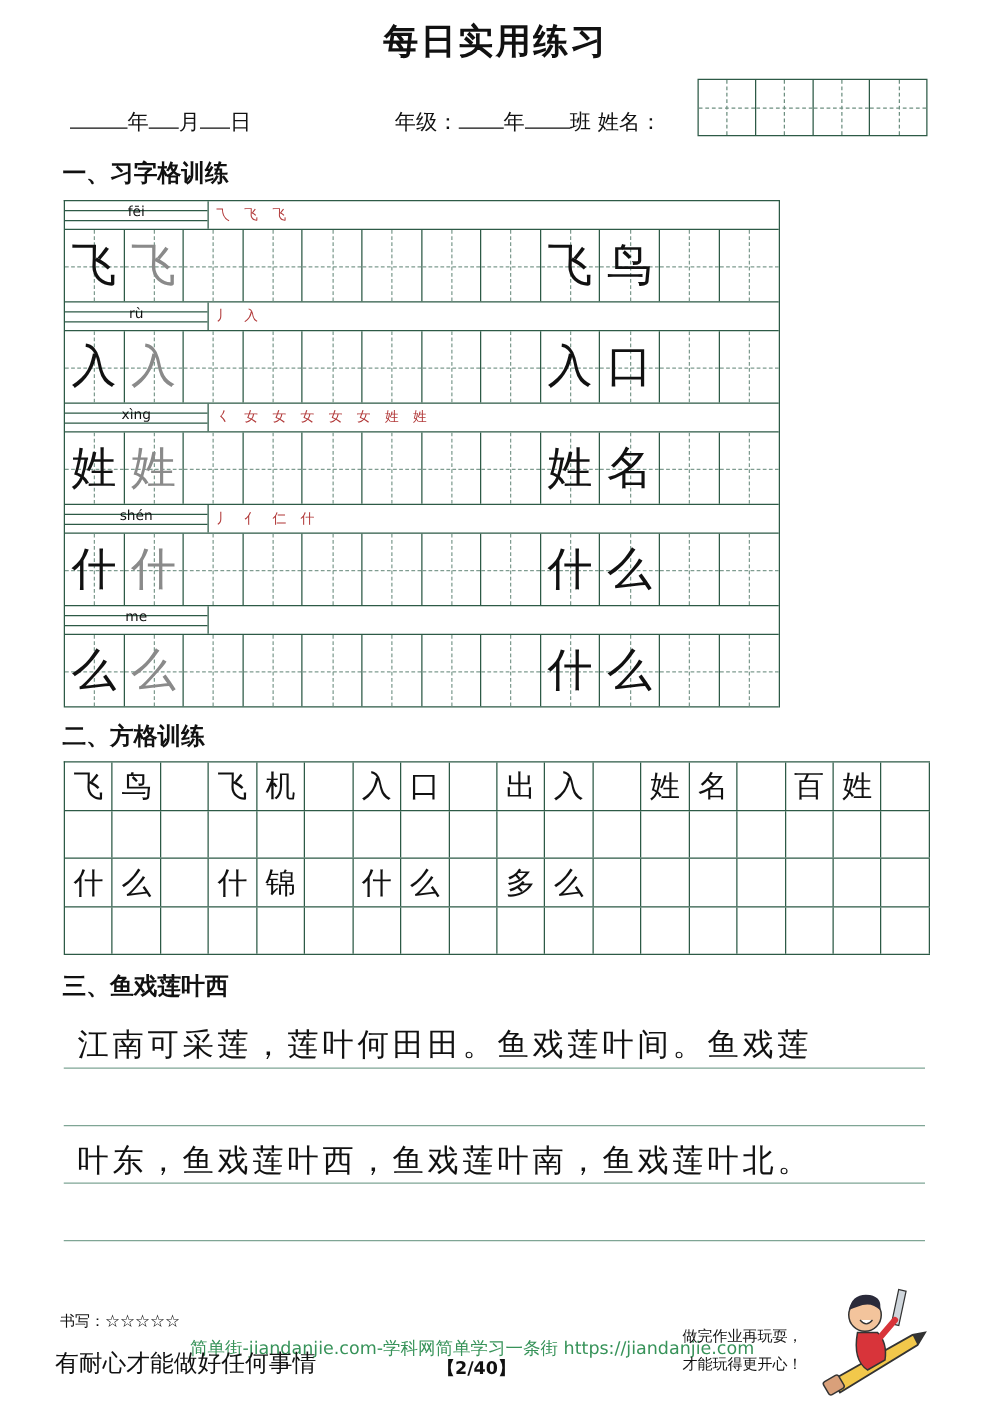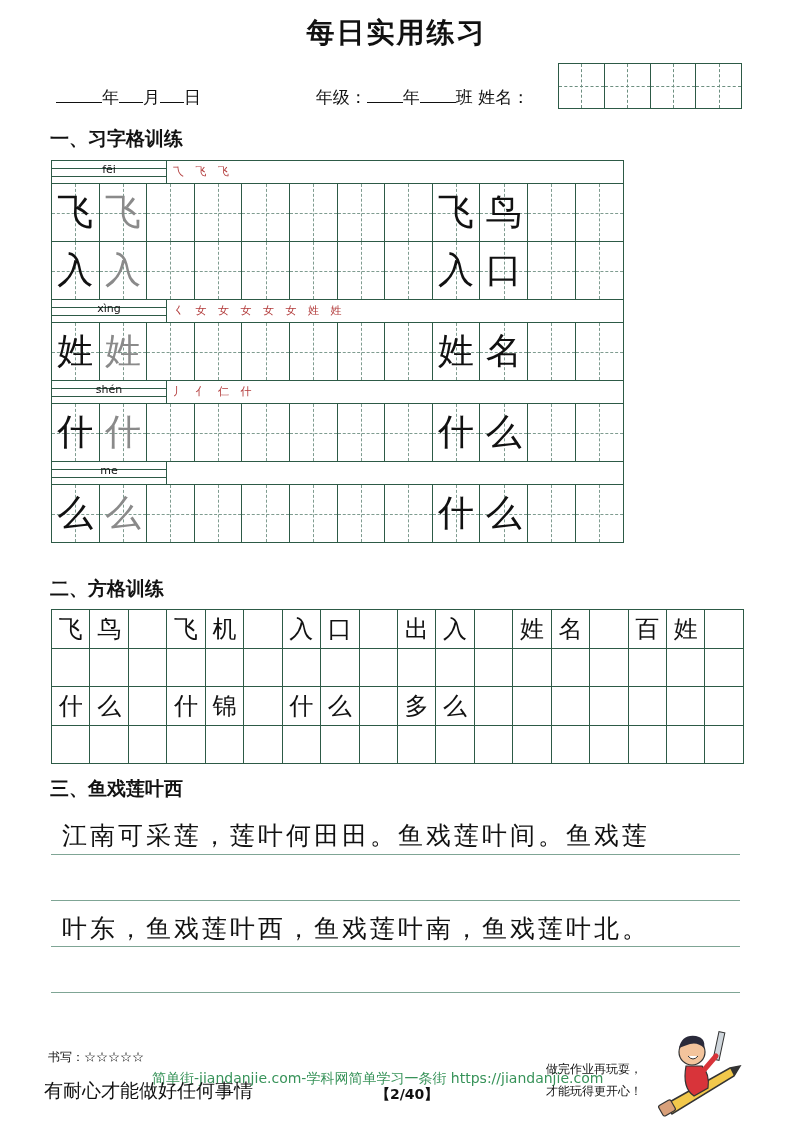--- a/index.html
+++ b/index.html
@@ -36,21 +36,21 @@
   .s2-row { display: flex; height: 38.5px; border-bottom: 1.5px solid #2d5a46; }
   .fg { flex: 1; border-right: 1.5px solid #2d5a46; display: flex; align-items: center; justify-content: center; font-family: "DejaVu Serif", serif; font-size: 24px; }
 
   
   .s3-line { left: 51px; width: 689px; border-top: 1.5px solid #7fa595; }
   .s3-text { left: 62px; font-family: "DejaVu Serif", serif; font-size: 25px; letter-spacing: 3px; white-space: nowrap; }
 
   
   .footer-rating { left: 48px; top: 1049px; font-size: 12px; font-family: Liberation Serif, serif; }
   .footer-motto { left: 44px; top: 1078px; font-size: 19px; }
-  .footer-page { left: 376px; top: 1086px; font-size: 14px; font-weight: bold; }
+  .footer-page { left: 350px; top: 1086px; font-size: 14px; font-weight: bold; }
   .watermark { left: 152px; top: 1070px; font-size: 14px; color: #15803d; opacity: 0.85; white-space: nowrap; }
   .footer-slogan { left: 532px; top: 1058px; font-size: 12px; font-family: "DejaVu Serif", serif; text-align: center; line-height: 22px; width: 124px; }
   .mascot { left: 652px; top: 1026px; width: 96px; height: 96px; }
 </style>
 </head>
 <body>
 
 <div class="abs title">每日实用练习</div>
 
 <div class="abs header-row">
@@ -96,20 +96,28 @@
           <span>飞</span>
         </div>
         <div class="tzg">
           <span>鸟</span>
         </div>
         <div class="tzg"></div>
         <div class="tzg"></div>
       </div>
     </div>
     <div class="s1-block">
+      <div class="py-row">
+        <div class="py-label">
+          <div class="py-line" style="top:7px"></div>
+          <div class="py-line" style="top:15px"></div>
+          <div class="py-text">rù</div>
+        </div>
+        <div class="stroke-order">丿 入</div>
+      </div>
       <div class="char-row">
         <div class="tzg">
           <span>入</span>
         </div>
         <div class="tzg trace">
           <span>入</span>
         </div>
         <div class="tzg"></div>
         <div class="tzg"></div>
         <div class="tzg"></div>

